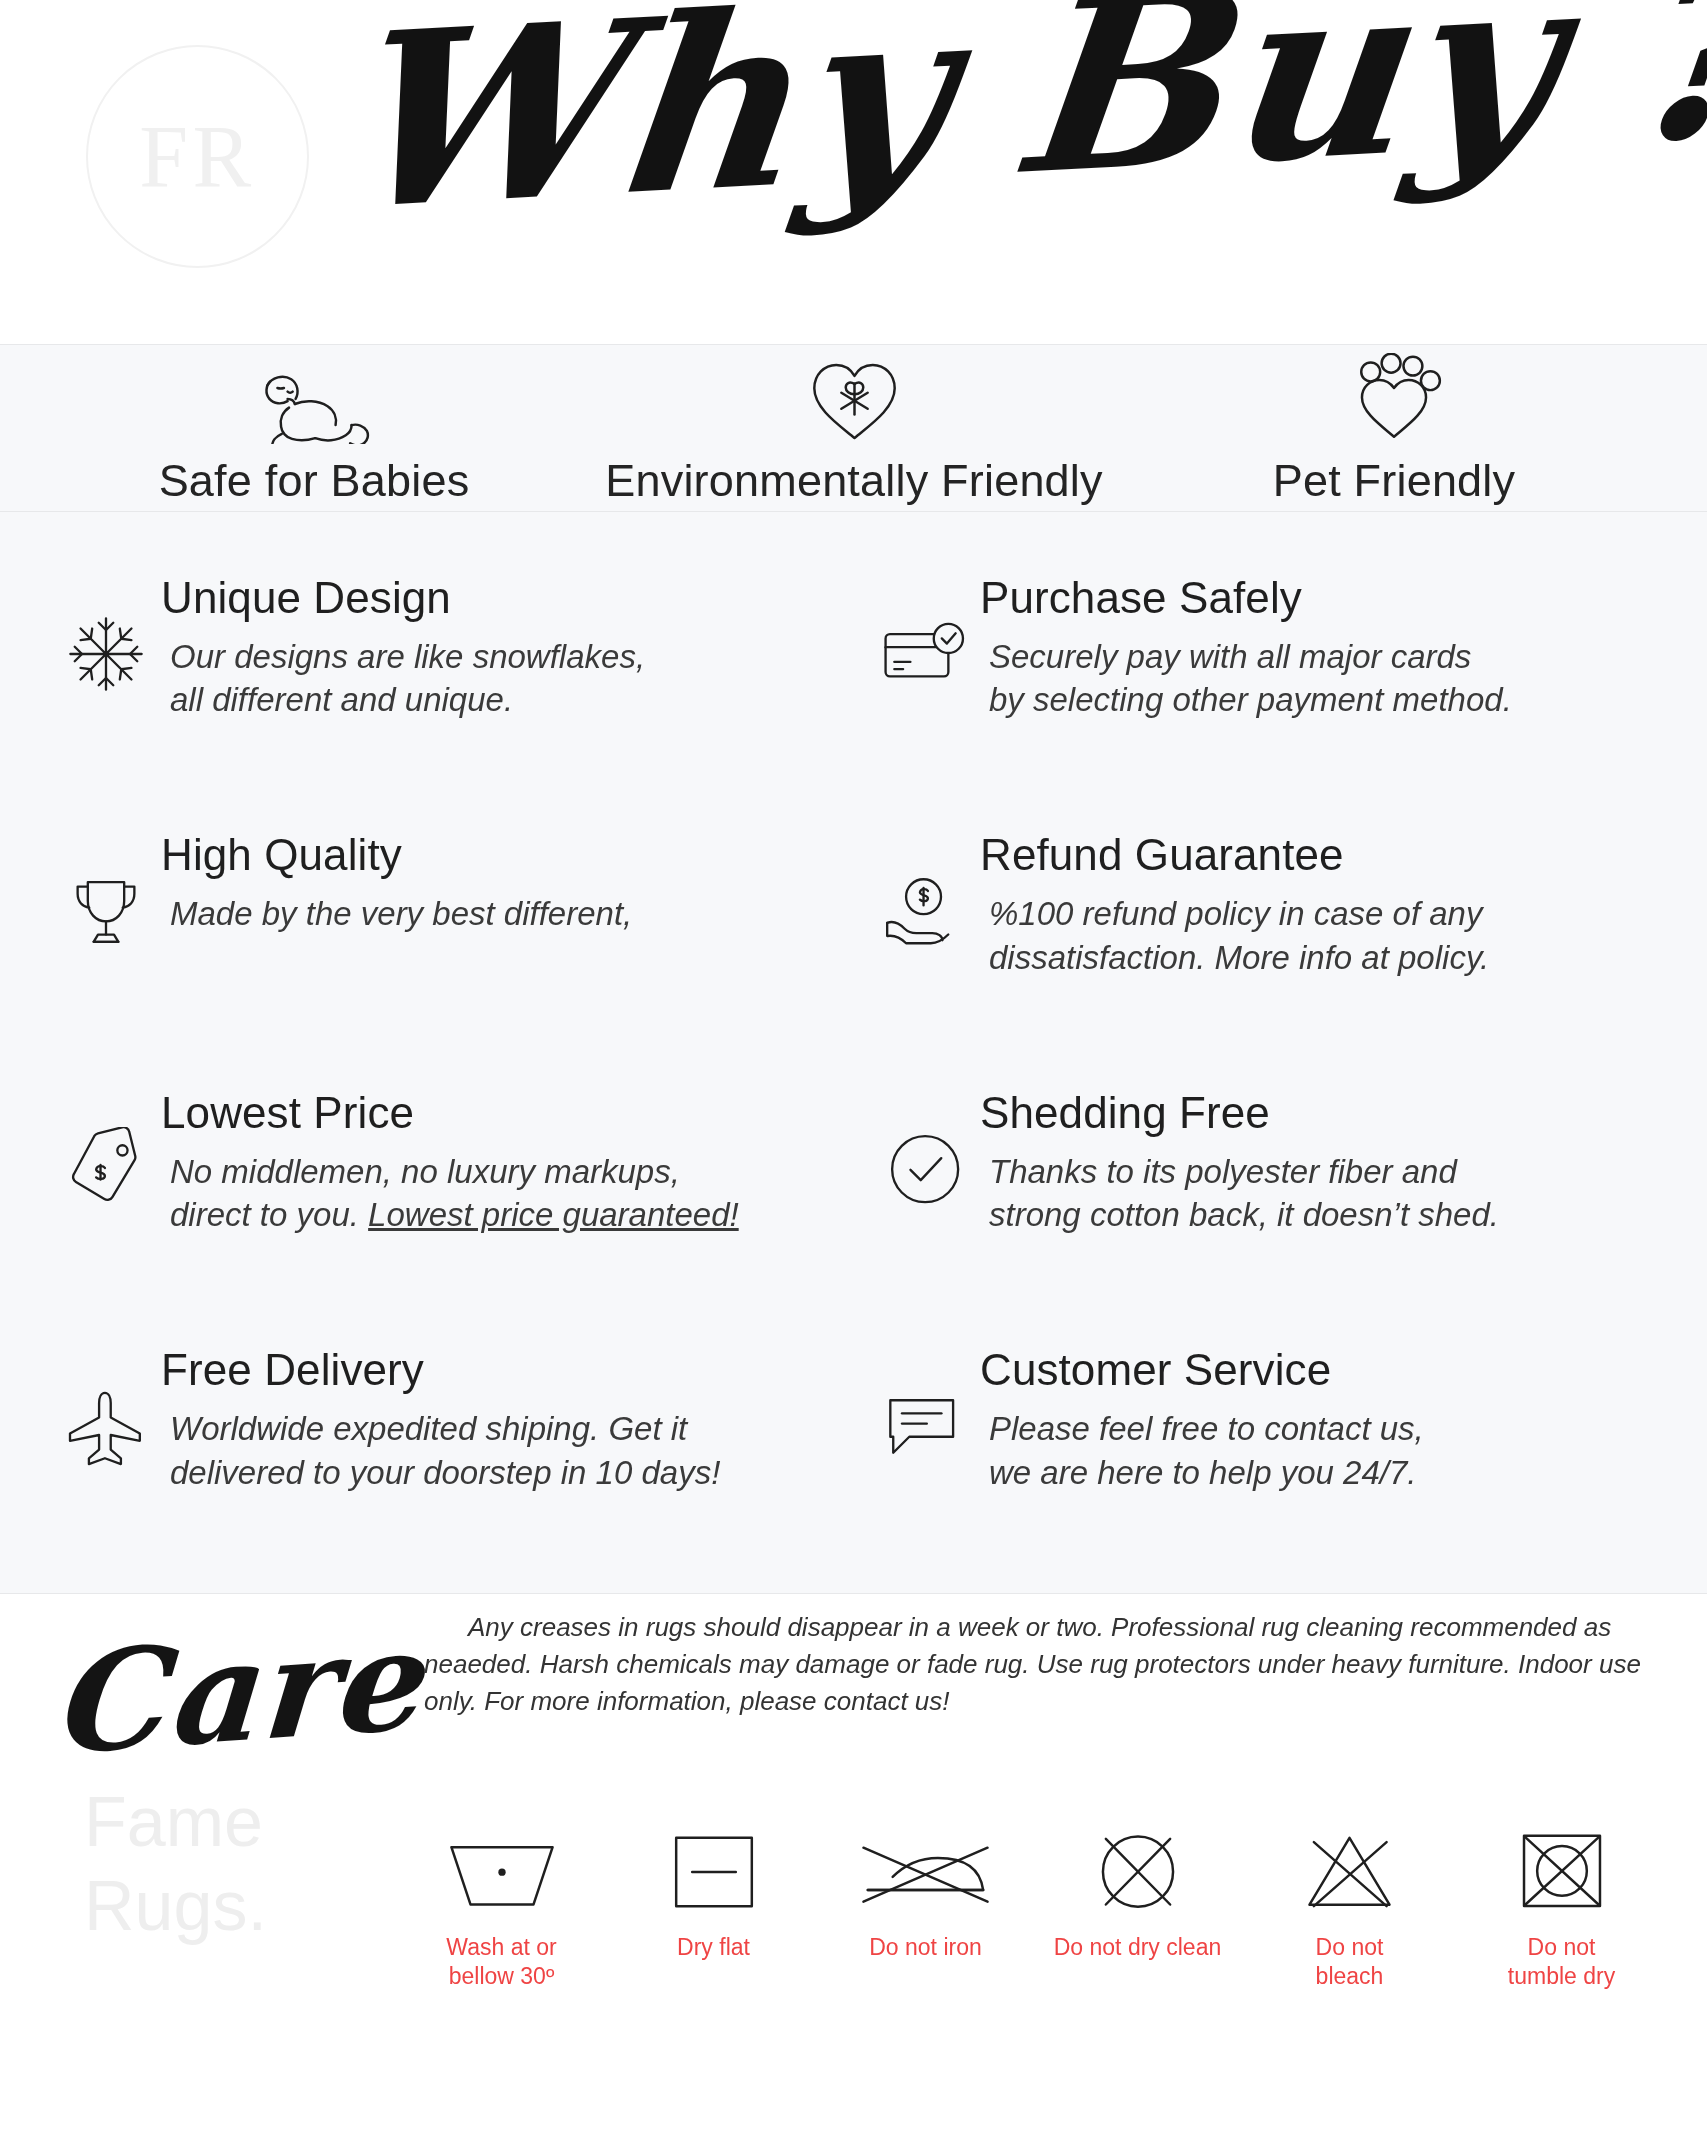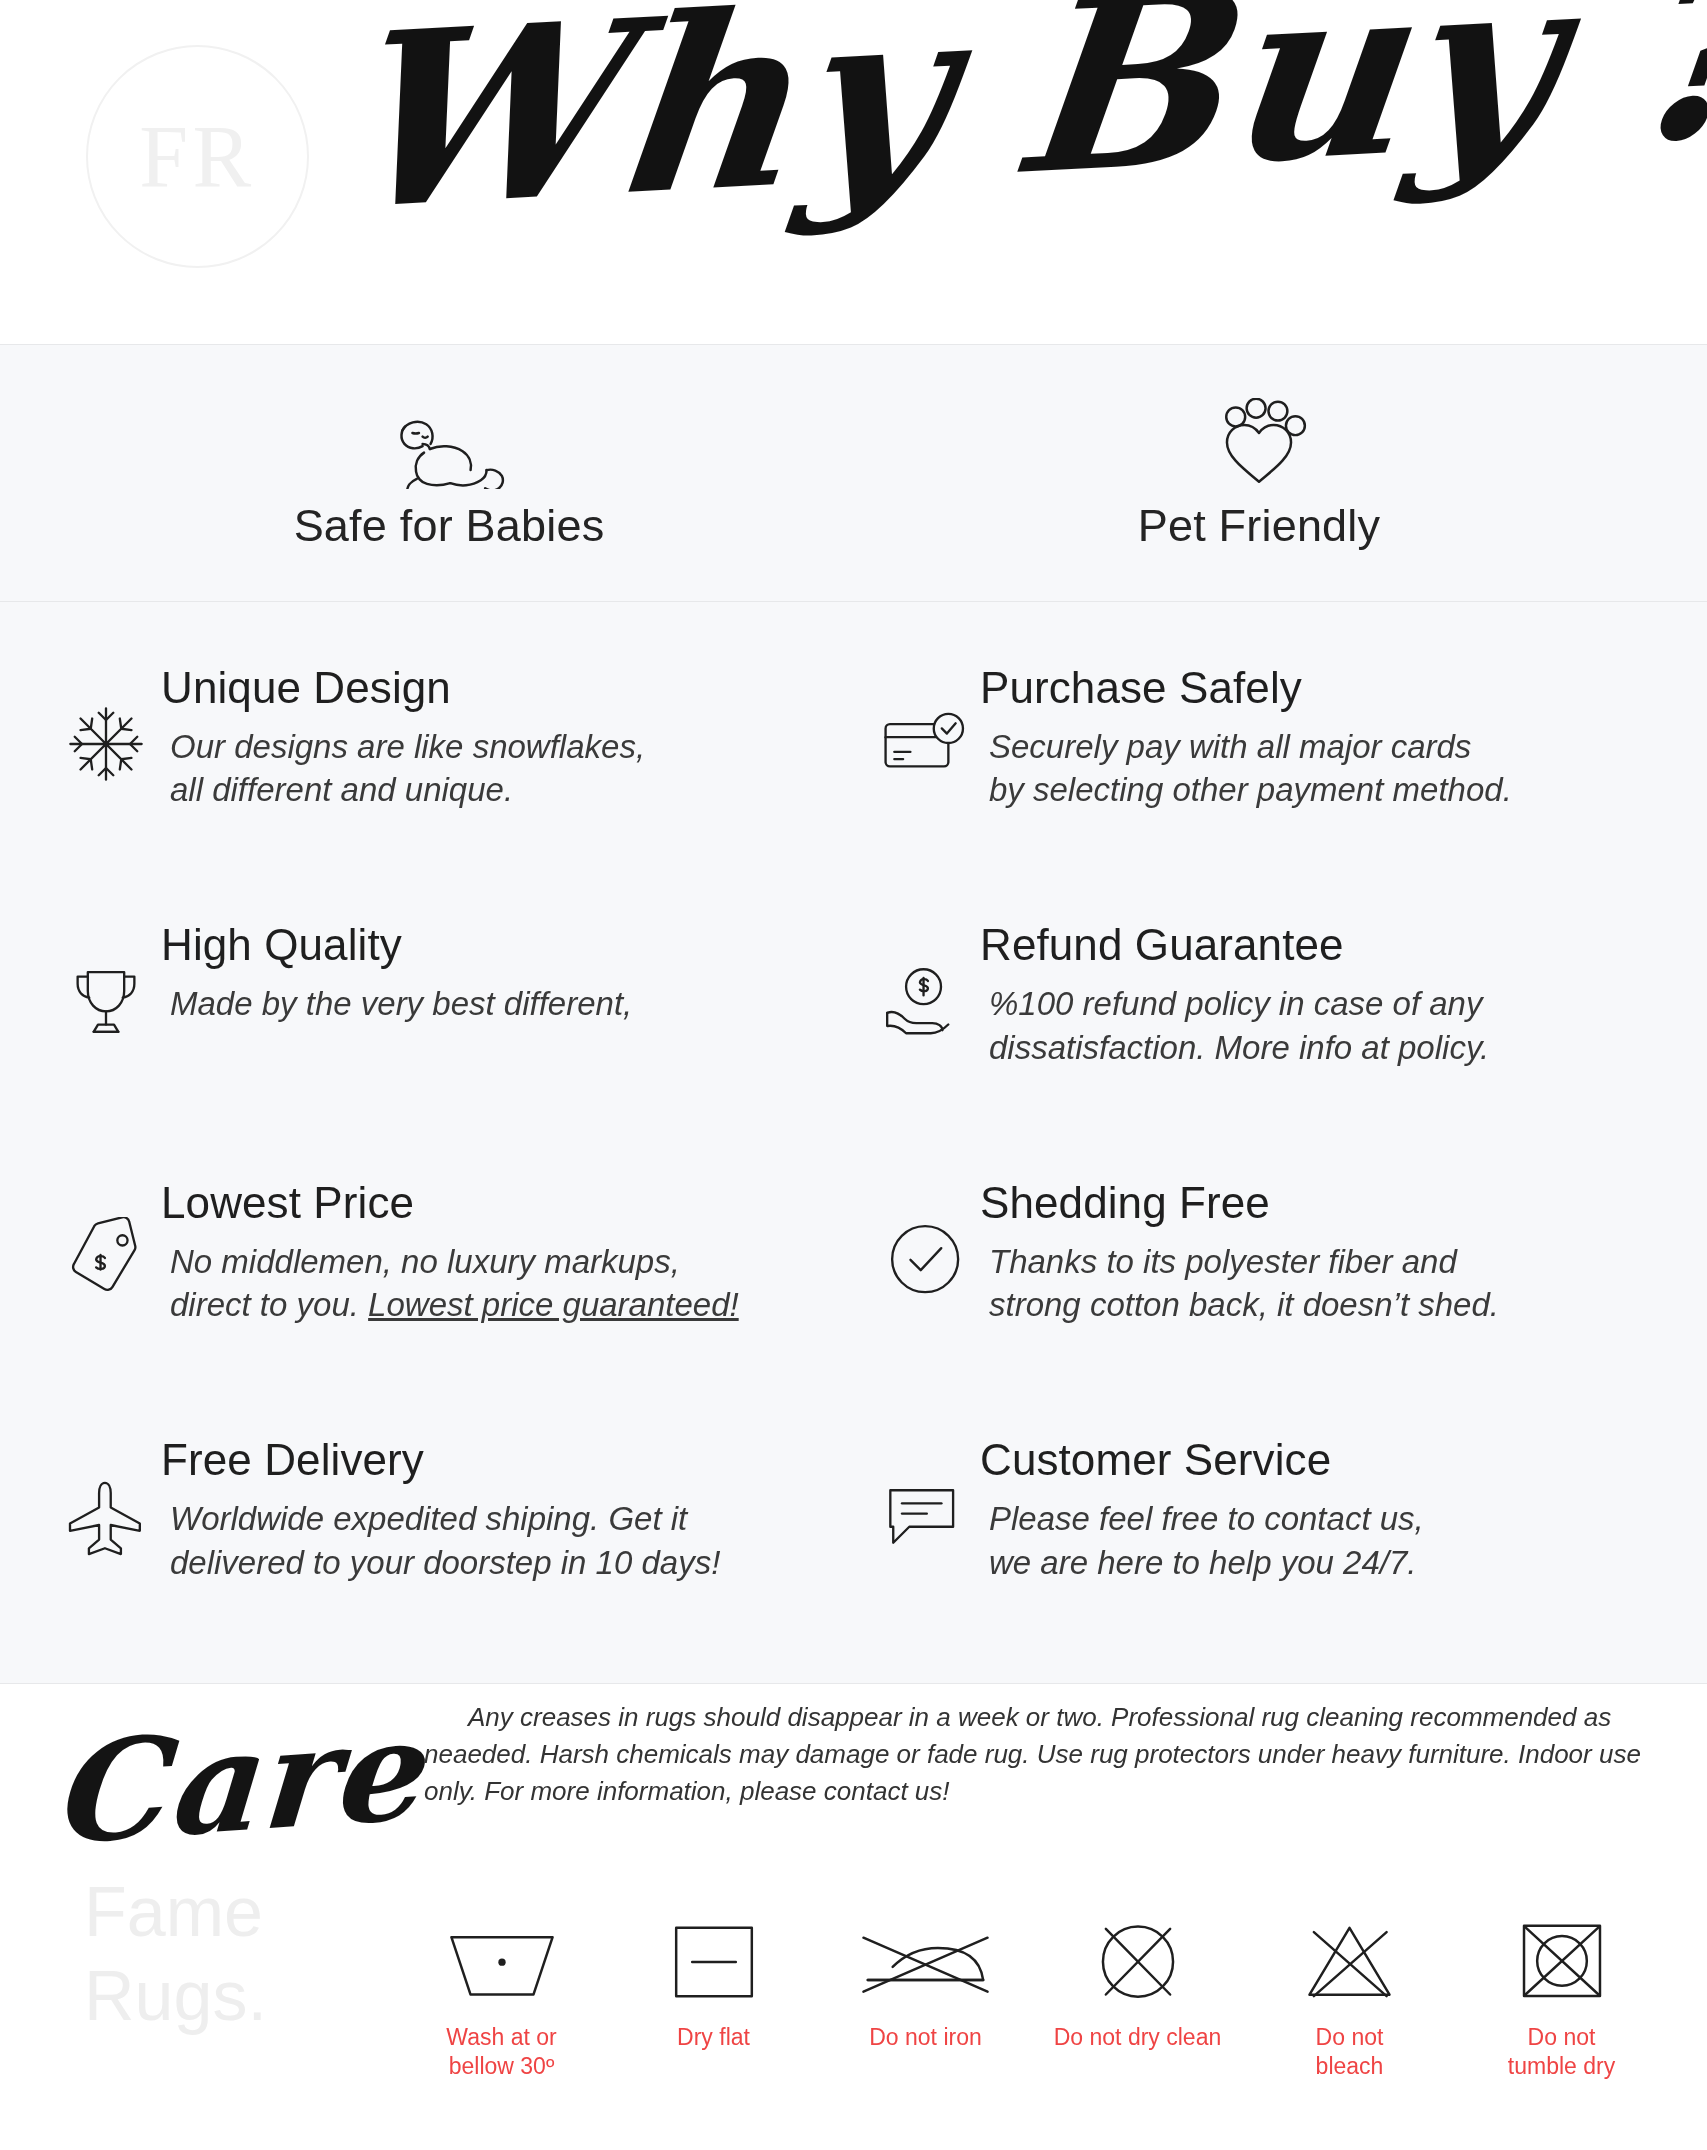--- a/index.html
+++ b/index.html
@@ -54,21 +54,21 @@
     color: #121212;
     transform: skewX(-12deg) rotate(-3deg);
     white-space: nowrap;
   }
 
   
   .badges {
     background: #f7f8fa;
     border-top: 0.7px solid #e7e8ea;
     border-bottom: 0.7px solid #e7e8ea;
-    height: 258px;
+    height: 168px;
     display: flex;
     align-items: center;
     justify-content: space-around;
     padding: 0 44px;
     box-sizing: border-box;
   }
   .badge {
     text-align: center;
     flex: 1;
   }
@@ -225,20 +225,33 @@
         <path d="M68 55c14-6 32-5 45 3 9 6 13 16 11 26"></path>
         <path d="M60 60c-9 6-13 16-11 26 1 8 7 15 15 17 10 3 22 2 32-1"></path>
         <path d="M96 102c14 5 30 4 42-4 5-3 8-8 8-14"></path>
         <path d="M146 84c8-2 17 1 21 8 3 6 1 13-4 17-5 4-13 4-19 0"></path>
         <path d="M50 96c-9 4-14 11-13 18"></path>
       </svg>
     </div>
     <div class="blabel">Safe for Babies</div>
   </div>
 
+  <div class="badge">
+    <div class="bicon">
+      <svg width="95" height="88" viewBox="0 0 130 120" fill="none" stroke="#1f1f1f" stroke-width="3.4" stroke-linecap="round" stroke-linejoin="round">
+        <path d="M65 112C45 95 10 72 10 44 10 25 24 12 40 12c11 0 20 6 25 15 5-9 14-15 25-15 16 0 30 13 30 32 0 28-35 51-55 68z"></path>
+        <path d="M65 38v42"></path>
+        <path d="M47 50l36 22"></path>
+        <path d="M83 50L47 72"></path>
+        <path d="M65 38c-7-4-12-1-12 5 0 5 5 9 12 9"></path>
+        <path d="M65 52c7 0 12-4 12-9 0-6-5-9-12-5"></path>
+      </svg>
+    </div>
+    <div class="blabel">Environmentally Friendly</div>
+  </div>
 
   <div class="badge">
     <div class="bicon">
       <svg width="102" height="91" viewBox="0 0 140 125" fill="none" stroke="#1f1f1f" stroke-width="3.4" stroke-linecap="round" stroke-linejoin="round">
         <circle cx="38" cy="26" r="13"></circle>
         <circle cx="66" cy="14" r="13"></circle>
         <circle cx="96" cy="18" r="13"></circle>
         <circle cx="120" cy="38" r="13"></circle>
         <path d="M70 115C54 101 26 82 26 61c0-14 11-24 24-24 8 0 15 4 20 11 5-7 12-11 20-11 13 0 24 10 24 24 0 21-28 40-44 54z"></path>
       </svg>

